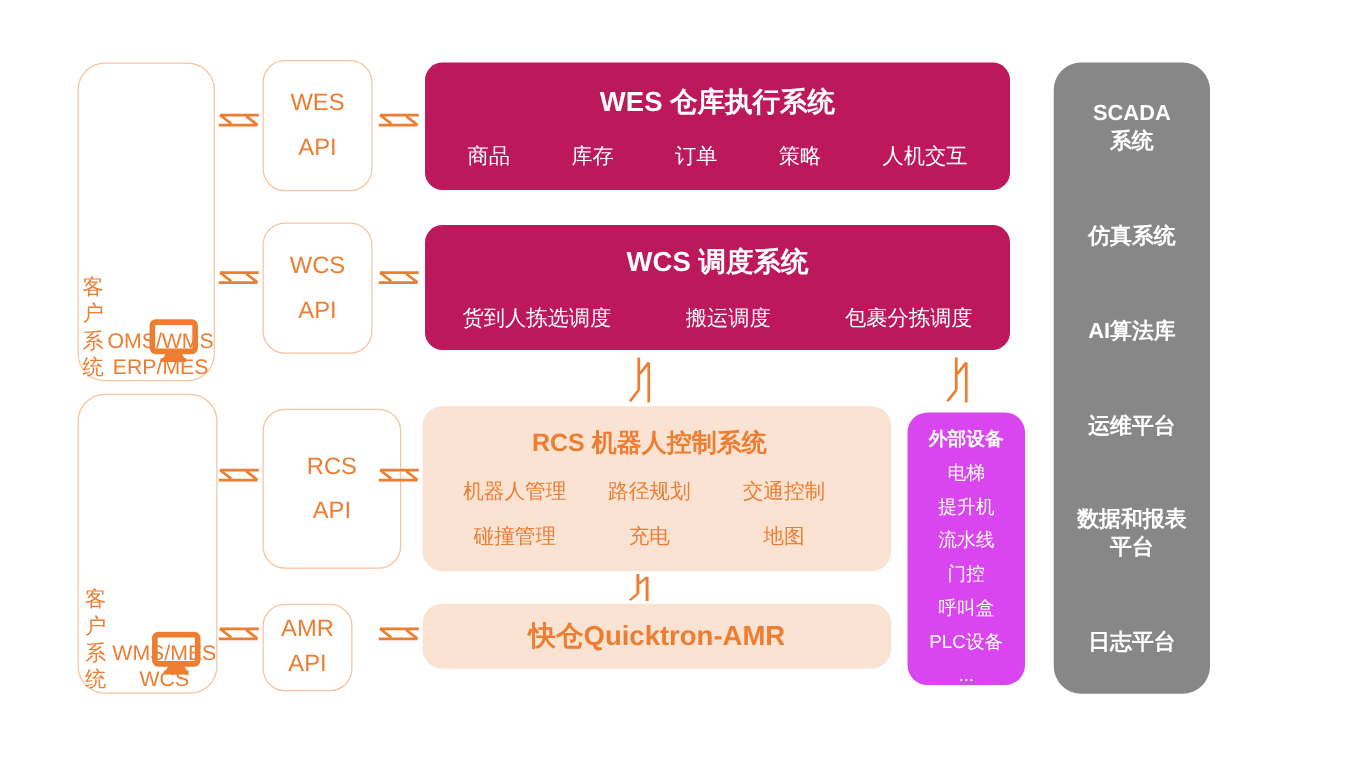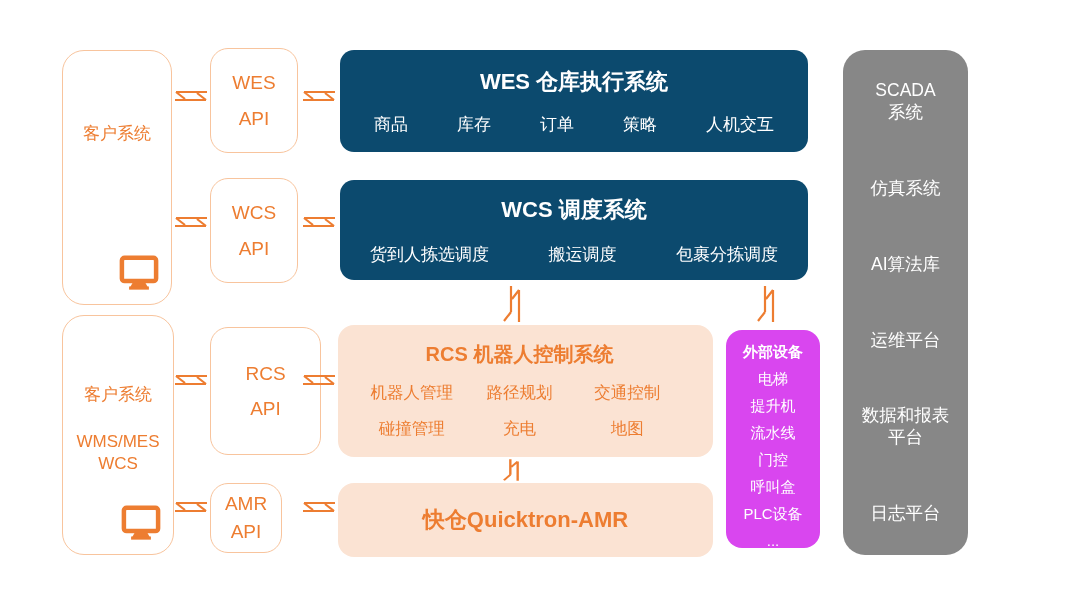--- a/index.html
+++ b/index.html
@@ -5,57 +5,59 @@
   html,body{margin:0;padding:0;background:#fff;}
   .canvas{
     position:relative;width:1080px;height:608px;background:#ffffff;
     font-family:"Liberation Sans","DejaVu Sans",sans-serif;overflow:hidden;
   }
   
   .outline-box{
     position:absolute;border:1.5px solid #F8C49D;border-radius:22px;
     color:#ED7D31;background:#fff;box-sizing:border-box;
   }
-  .cust{display:flex;flex-direction:column;align-items:center;text-align:center;
+  .cust{display:flex;align-items:flex-end;text-align:center;
         font-size:17px;line-height:1.25;}
   .cust .cust-title{margin-top:72px;}
   .cust .cust-systems{margin-top:26px;white-space:pre-line;}
   .cust .monitor{position:absolute;right:12px;bottom:8px;}
   .api{display:flex;align-items:center;justify-content:center;text-align:center;
        font-size:19px;line-height:1.85;border-radius:18px;white-space:pre-line;}
   
   .solid{position:absolute;border-radius:14px;color:#fff;text-align:center;box-sizing:border-box;}
-  .orange{background:#0c4a6e;}
+  .orange{background:#be185d;}
   .light{background:#FBE3D3;color:#ED7D31;border-radius:16px;}
   .ext{background:#d946ef;color:#fff;border-radius:16px;}
   .gray{background:#878787;color:#fff;border-radius:22px;}
   .sys-title{font-weight:bold;font-size:22px;}
   .sys-items{display:flex;justify-content:space-between;font-size:17px;}
   .wes-box{display:flex;flex-direction:column;justify-content:center;gap:16px;padding:0 34px;}
   .wcs-box{display:flex;flex-direction:column;justify-content:center;gap:18px;padding:0 30px;}
   .rcs-box{padding:16px 32px 0 20px;}
   .rcs-title{font-weight:bold;font-size:20px;margin-bottom:14px;}
   .rcs-grid{display:grid;grid-template-columns:1fr 1fr 1fr;row-gap:14px;font-size:16.5px;}
   .amr-box{display:flex;align-items:center;justify-content:center;
            font-weight:bold;font-size:22px;}
   .ext-box{display:flex;flex-direction:column;align-items:center;padding-top:8px;
            font-size:15px;line-height:27px;}
   .ext-title{font-weight:bold;}
   .gray-box{display:flex;flex-direction:column;justify-content:space-between;
             align-items:center;padding:30px 0;font-size:17.5px;line-height:1.25;}
-  .gray-item{white-space:pre-line;text-align:center;}
+  .gray-item{white-space:pre-line;text-align:center;font-weight:bold;}
   .arrow{position:absolute;}
 </style>
 </head>
 <body>
 
 <div class="canvas">
 
   <div class="outline-box cust" style="left:62px;top:50px;width:110px;height:255px;">
     <div class="cust-title">客户系统</div>
+    <div class="cust-systems">OMS/WMS
+ERP/MES</div>
     <span class="monitor">
       <svg width="40" height="36" viewBox="0 0 44 40">
         <rect x="3" y="3" width="38" height="26" rx="3" fill="none" stroke="#ED7D31" stroke-width="5"></rect>
         <path d="M16 29 h12 l4 7 h-20 z" fill="#ED7D31"></path>
         <rect x="11" y="35" width="22" height="3.5" fill="#ED7D31"></rect>
       </svg>
     </span>
   </div>
 
   <div class="outline-box cust" style="left:62px;top:315px;width:112px;height:240px;">
@@ -105,21 +107,21 @@
     <div class="rcs-grid">
       <span>机器人管理</span>
       <span>路径规划</span>
       <span>交通控制</span>
       <span>碰撞管理</span>
       <span>充电</span>
       <span>地图</span>
     </div>
   </div>
 
-  <div class="solid light amr-box" style="left:338px;top:483px;width:375px;height:74px;">快仓Quicktron-AMR</div>
+  <div class="solid light amr-box" style="left:338px;top:483px;width:375px;height:52px;">快仓Quicktron-AMR</div>
 
   <div class="solid ext ext-box" style="left:726px;top:330px;width:94px;height:218px;">
     <div class="ext-title">外部设备</div>
     <div>电梯</div>
     <div>提升机</div>
     <div>流水线</div>
     <div>门控</div>
     <div>呼叫盒</div>
     <div>PLC设备</div>
     <div>...</div>

